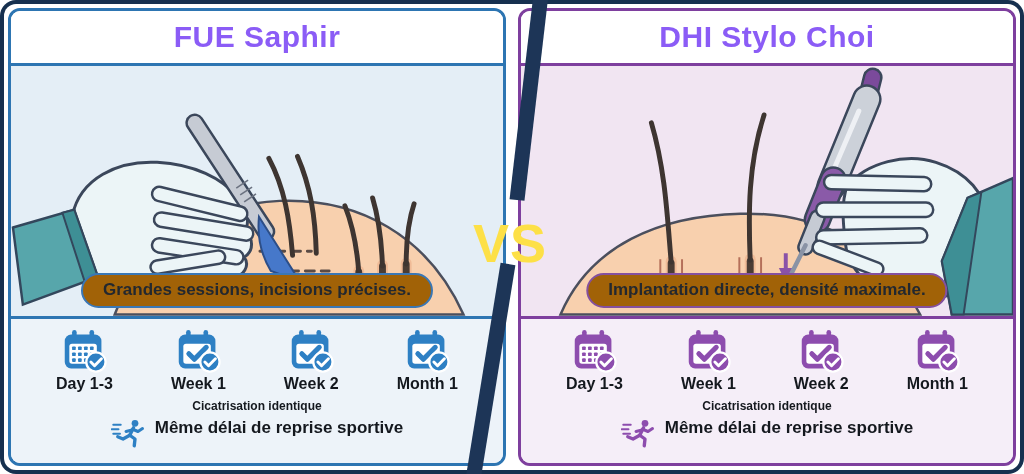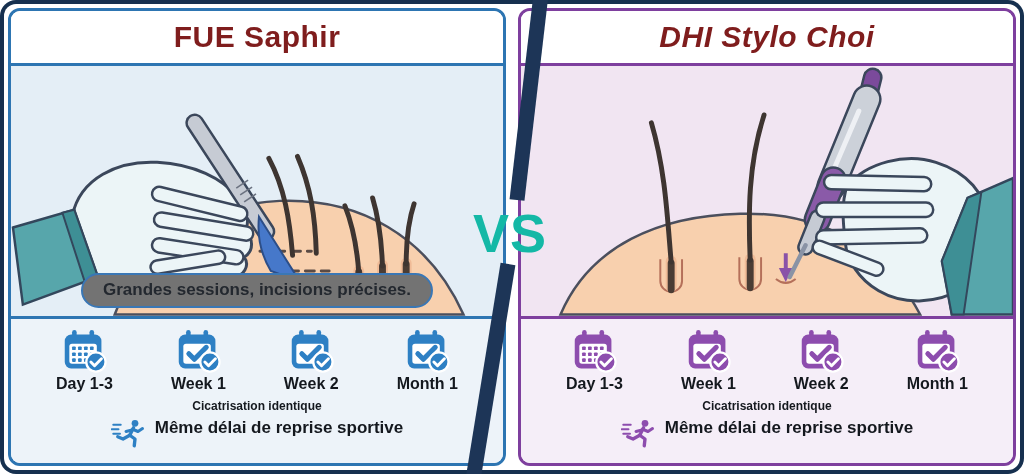--- a/index.html
+++ b/index.html
@@ -3,44 +3,44 @@
 <meta charset="utf-8">
 <style>
   html,body{margin:0;padding:0;background:#ffffff;}
   .canvas{position:relative;width:1024px;height:474px;background:#16304f;border-radius:16px;overflow:hidden;font-family:"Liberation Sans",sans-serif;}
   .seam{position:absolute;inset:4px;background:#ffffff;border-radius:12px;}
   .panel{position:absolute;top:8px;height:458px;width:498px;border-radius:12px;overflow:hidden;background:#fff;box-sizing:border-box;}
   .panel.left{left:8px;border:3px solid #2d75b2;}
   .panel.right{left:518px;border:3px solid #7e3f9e;}
   .header{height:52px;display:flex;align-items:center;justify-content:center;background:#fff;}
   .panel.left .header{border-bottom:3px solid #2d75b2;}
-  .panel.right .header{border-bottom:3px solid #7e3f9e;font-style:italic;}
-  .title{font-size:30px;font-weight:800;color:#7f1d1d;letter-spacing:.5px;}
+  .panel.right .header{border-bottom:3px solid #7e3f9e;}
+  .title{font-size:30px;font-weight:800;color:#8b5cf6;letter-spacing:.5px;}
   .illus{height:250px;position:relative;}
   .panel.left .illus{background:#e4eef6;border-bottom:3px solid #2d75b2;}
   .panel.right .illus{background:#f1e5f2;border-bottom:3px solid #7e3f9e;}
   .illus svg.scene{position:absolute;inset:0;width:100%;height:100%;}
-  .caption-pill{position:absolute;left:50%;bottom:8px;transform:translateX(-50%);background:#737373;border-radius:999px;padding:5px 20px 6px;font-size:17px;font-weight:bold;color:#23282f;white-space:nowrap;}
+  .caption-pill{position:absolute;left:50%;bottom:8px;transform:translateX(-50%);background:#a16207;border-radius:999px;padding:5px 20px 6px;font-size:17px;font-weight:bold;color:#23282f;white-space:nowrap;}
   .panel.left .caption-pill{border:2px solid #3a77b5;}
   .panel.right .caption-pill{border:2px solid #84509f;}
   .bottom{height:147px;display:flex;flex-direction:column;align-items:center;padding-top:10px;box-sizing:border-box;}
   .panel.left .bottom{background:#edf3f9;}
   .panel.right .bottom{background:#f5eef8;}
   .tl-row{display:flex;width:100%;justify-content:space-around;padding:0 16px;box-sizing:border-box;}
   .tl-item{display:flex;flex-direction:column;align-items:center;gap:2px;}
   .cal{width:46px;height:44px;}
   .panel.left .cal,.panel.left .runner{color:#2e80c4;}
   .panel.right .cal,.panel.right .runner{color:#8d4dae;}
   .tl-label{font-size:16px;font-weight:bold;color:#14181e;}
   .note1{font-size:12px;font-weight:bold;color:#14181e;margin-top:6px;}
   .note2-row{display:flex;align-items:flex-start;gap:8px;margin-top:5px;}
   .runner{width:36px;height:30px;}
   .note2{font-size:17px;font-weight:bold;color:#14181e;}
   .slash-overlay{position:absolute;inset:0;pointer-events:none;}
-  .vs{position:absolute;left:448px;top:206px;width:124px;text-align:center;font-size:54px;line-height:54px;font-weight:800;color:#14b8a6;letter-spacing:1px;}
+  .vs{position:absolute;left:448px;top:216px;width:124px;text-align:center;font-size:54px;line-height:54px;font-weight:800;color:#fde047;letter-spacing:1px;}
   .hidden-defs{position:absolute;width:0;height:0;overflow:hidden;}
 </style>
 </head>
 <body>
 
 <svg class="hidden-defs" aria-hidden="true">
   <defs>
     <symbol id="cal-check" viewBox="0 0 48 48">
       <rect x="11" y="1" width="5" height="10" rx="2.5" fill="currentColor"></rect>
       <rect x="30" y="1" width="5" height="10" rx="2.5" fill="currentColor"></rect>
@@ -233,20 +233,21 @@
           <line x1="410" y1="144" x2="306" y2="144" stroke="#ecf5f7" stroke-width="12"></line>
           <line x1="404" y1="170" x2="306" y2="172" stroke="#3b475b" stroke-width="17"></line>
           <line x1="404" y1="170" x2="306" y2="172" stroke="#ecf5f7" stroke-width="12"></line>
           <line x1="360" y1="204" x2="302" y2="182" stroke="#3b475b" stroke-width="16"></line>
           <line x1="360" y1="204" x2="302" y2="182" stroke="#ecf5f7" stroke-width="11"></line>
         </g>
 
         <path d="M452 132 L498 112 L498 250 L436 250 L426 196 Z" fill="#57a6ab" stroke="#33475c" stroke-width="2.5"></path>
         <path d="M452 132 L466 126 L448 250 L436 250 L426 196 Z" fill="#3e8f95" stroke="#33475c" stroke-width="2"></path>
       </svg>
+      <div class="caption-pill">Implantation directe, densité maximale.</div>
     </div>
     <div class="bottom">
       <div class="tl-row">
         <div class="tl-item">
           <svg class="cal">
               <use href="#cal-grid"></use>
             </svg>
           <div class="tl-label">Day 1-3</div>
         </div>
         <div class="tl-item">

